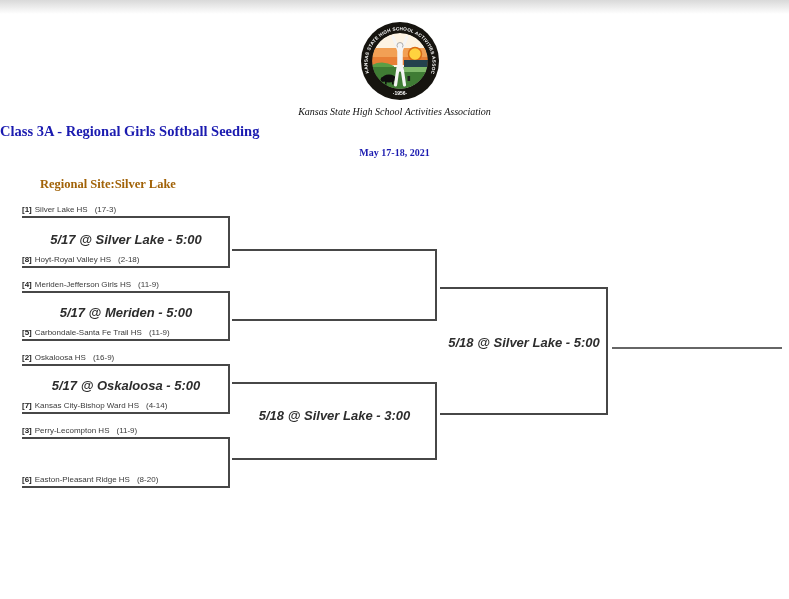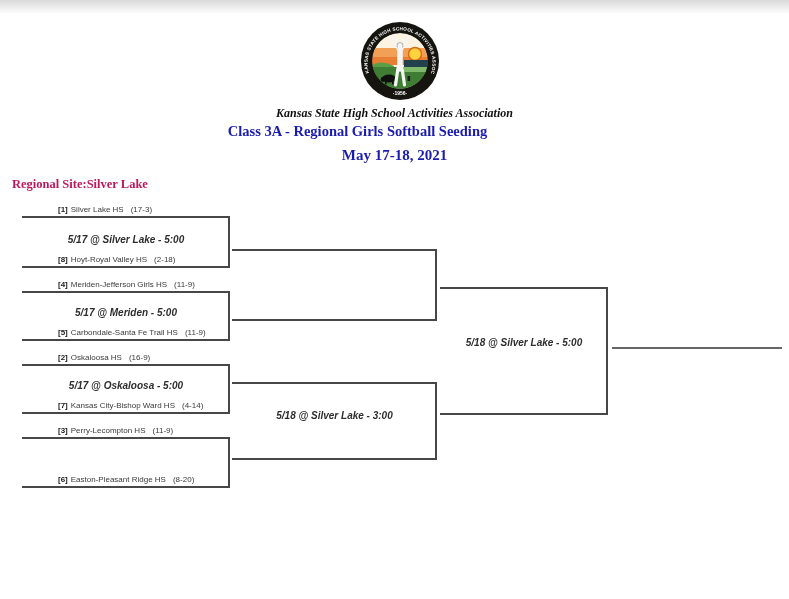--- a/index.html
+++ b/index.html
@@ -5,39 +5,39 @@
   html,body{margin:0;padding:0;background:#fff;}
   #page{
     position:relative;width:789px;height:599px;background:#fff;overflow:hidden;
     font-family:"Liberation Sans","DejaVu Sans",sans-serif;color:#333;
   }
   #topfade{position:absolute;left:0;top:0;width:789px;height:14px;
     background:linear-gradient(#d9d9d9,#ffffff);}
   
   .logo{position:absolute;left:360px;top:21px;width:80px;height:80px;}
   .assoc{position:absolute;left:0;top:106px;width:789px;text-align:center;
-    font-family:"Liberation Serif","DejaVu Serif",serif;font-weight:bold;font-style:italic;
-    font-size:12px;color:#111;}
-  .title{position:absolute;left:0;top:123px;width:715px;text-align:center;
+    font-family:"Liberation Serif","DejaVu Serif",serif;font-weight:normal;font-style:italic;
+    font-size:10px;color:#111;}
+  .title{position:absolute;left:0;top:123px;width:715px;text-align:left;
     font-family:"Liberation Serif","DejaVu Serif",serif;font-weight:bold;
     font-size:14.5px;color:#1b1bb0;}
   .datetxt{position:absolute;left:0;top:147px;width:789px;text-align:center;
     font-family:"Liberation Serif","DejaVu Serif",serif;font-weight:bold;
-    font-size:15px;color:#1b1bb0;}
-  .site{position:absolute;left:12px;top:177px;
+    font-size:10px;color:#1b1bb0;}
+  .site{position:absolute;left:40px;top:177px;
     font-family:"Liberation Serif","DejaVu Serif",serif;font-weight:bold;
-    font-size:12.5px;color:#be185d;}
+    font-size:12.5px;color:#a16207;}
   
   .gbox{position:absolute;box-sizing:border-box;
     border-top:2px solid #474747;border-right:2px solid #474747;border-bottom:2px solid #474747;}
   .team-line{position:absolute;height:12px;line-height:12px;font-size:8px;
-    white-space:nowrap;color:#3a3a3a;margin-left:36px;}
+    white-space:nowrap;color:#3a3a3a;}
   .team-line .seed{font-weight:bold;color:#222;margin-right:3px;}
   .team-line .trec{margin-left:7px;}
-  .glabel{position:absolute;text-align:center;font-size:10px;font-weight:bold;
+  .glabel{position:absolute;text-align:center;font-size:13px;font-weight:bold;
     font-style:italic;color:#2d2d2d;line-height:11px;white-space:nowrap;}
   .champ-line{position:absolute;height:0;border-top:2px solid #666;}
 </style>
 </head>
 <body>
 
 <div id="page">
   <div id="topfade"></div>
 
   <svg class="logo" viewBox="0 0 80 80">

